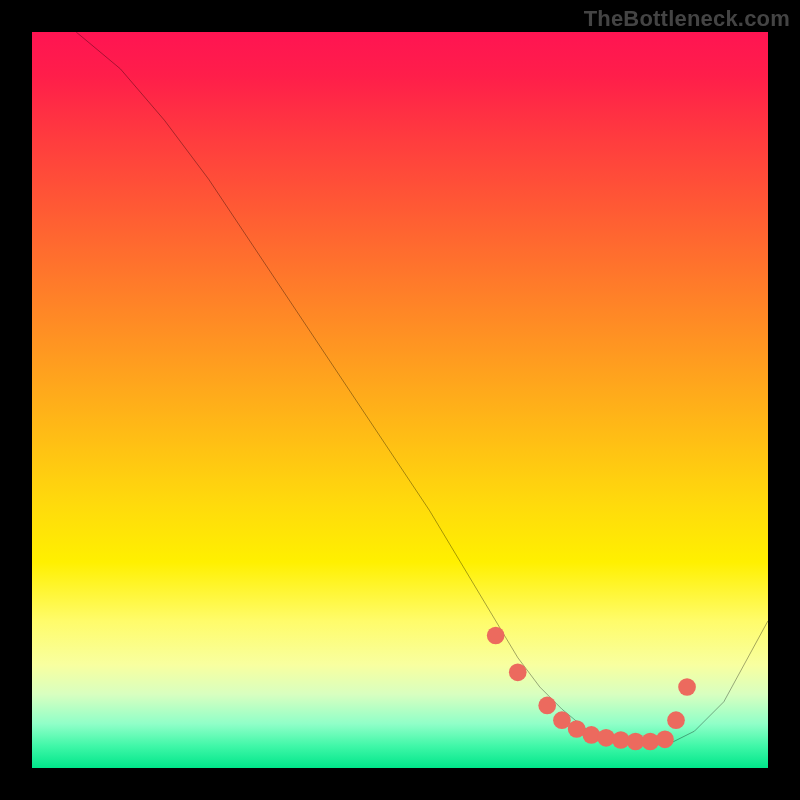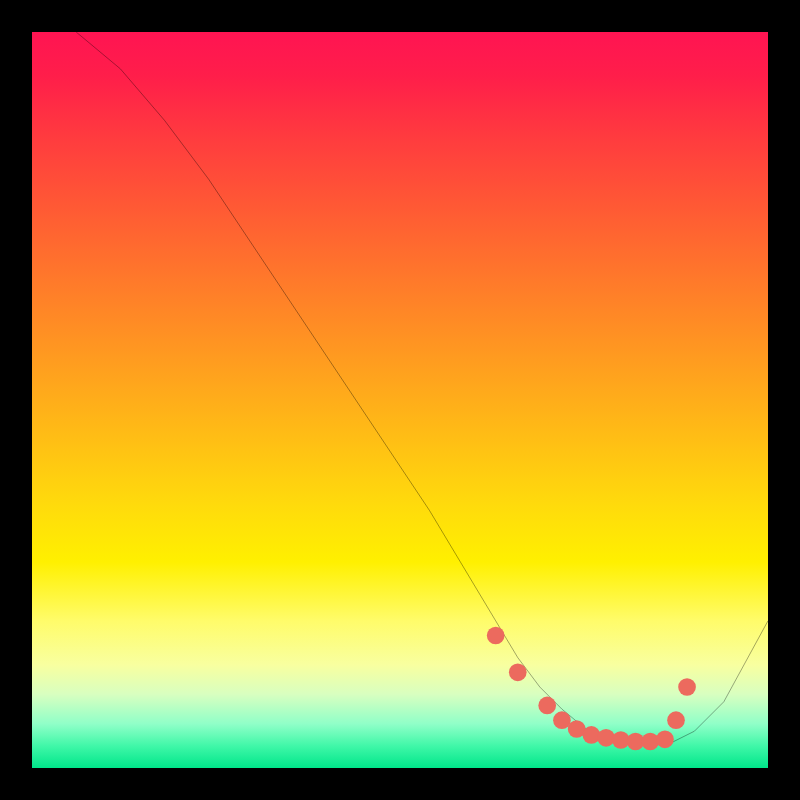--- a/index.html
+++ b/index.html
@@ -73,13 +73,14 @@
           <circle cx="78.00" cy="95.90" r="1.2" class="dot"></circle>
           <circle cx="80.00" cy="96.20" r="1.2" class="dot"></circle>
           <circle cx="82.00" cy="96.40" r="1.2" class="dot"></circle>
           <circle cx="84.00" cy="96.40" r="1.2" class="dot"></circle>
           <circle cx="86.00" cy="96.10" r="1.2" class="dot"></circle>
           <circle cx="87.50" cy="93.50" r="1.2" class="dot"></circle>
           <circle cx="89.00" cy="89.00" r="1.2" class="dot"></circle>
         </g>
     </svg>
   </div>
+  <div class="watermark">TheBottleneck.com</div>
 </div>
 
 </body></html>

